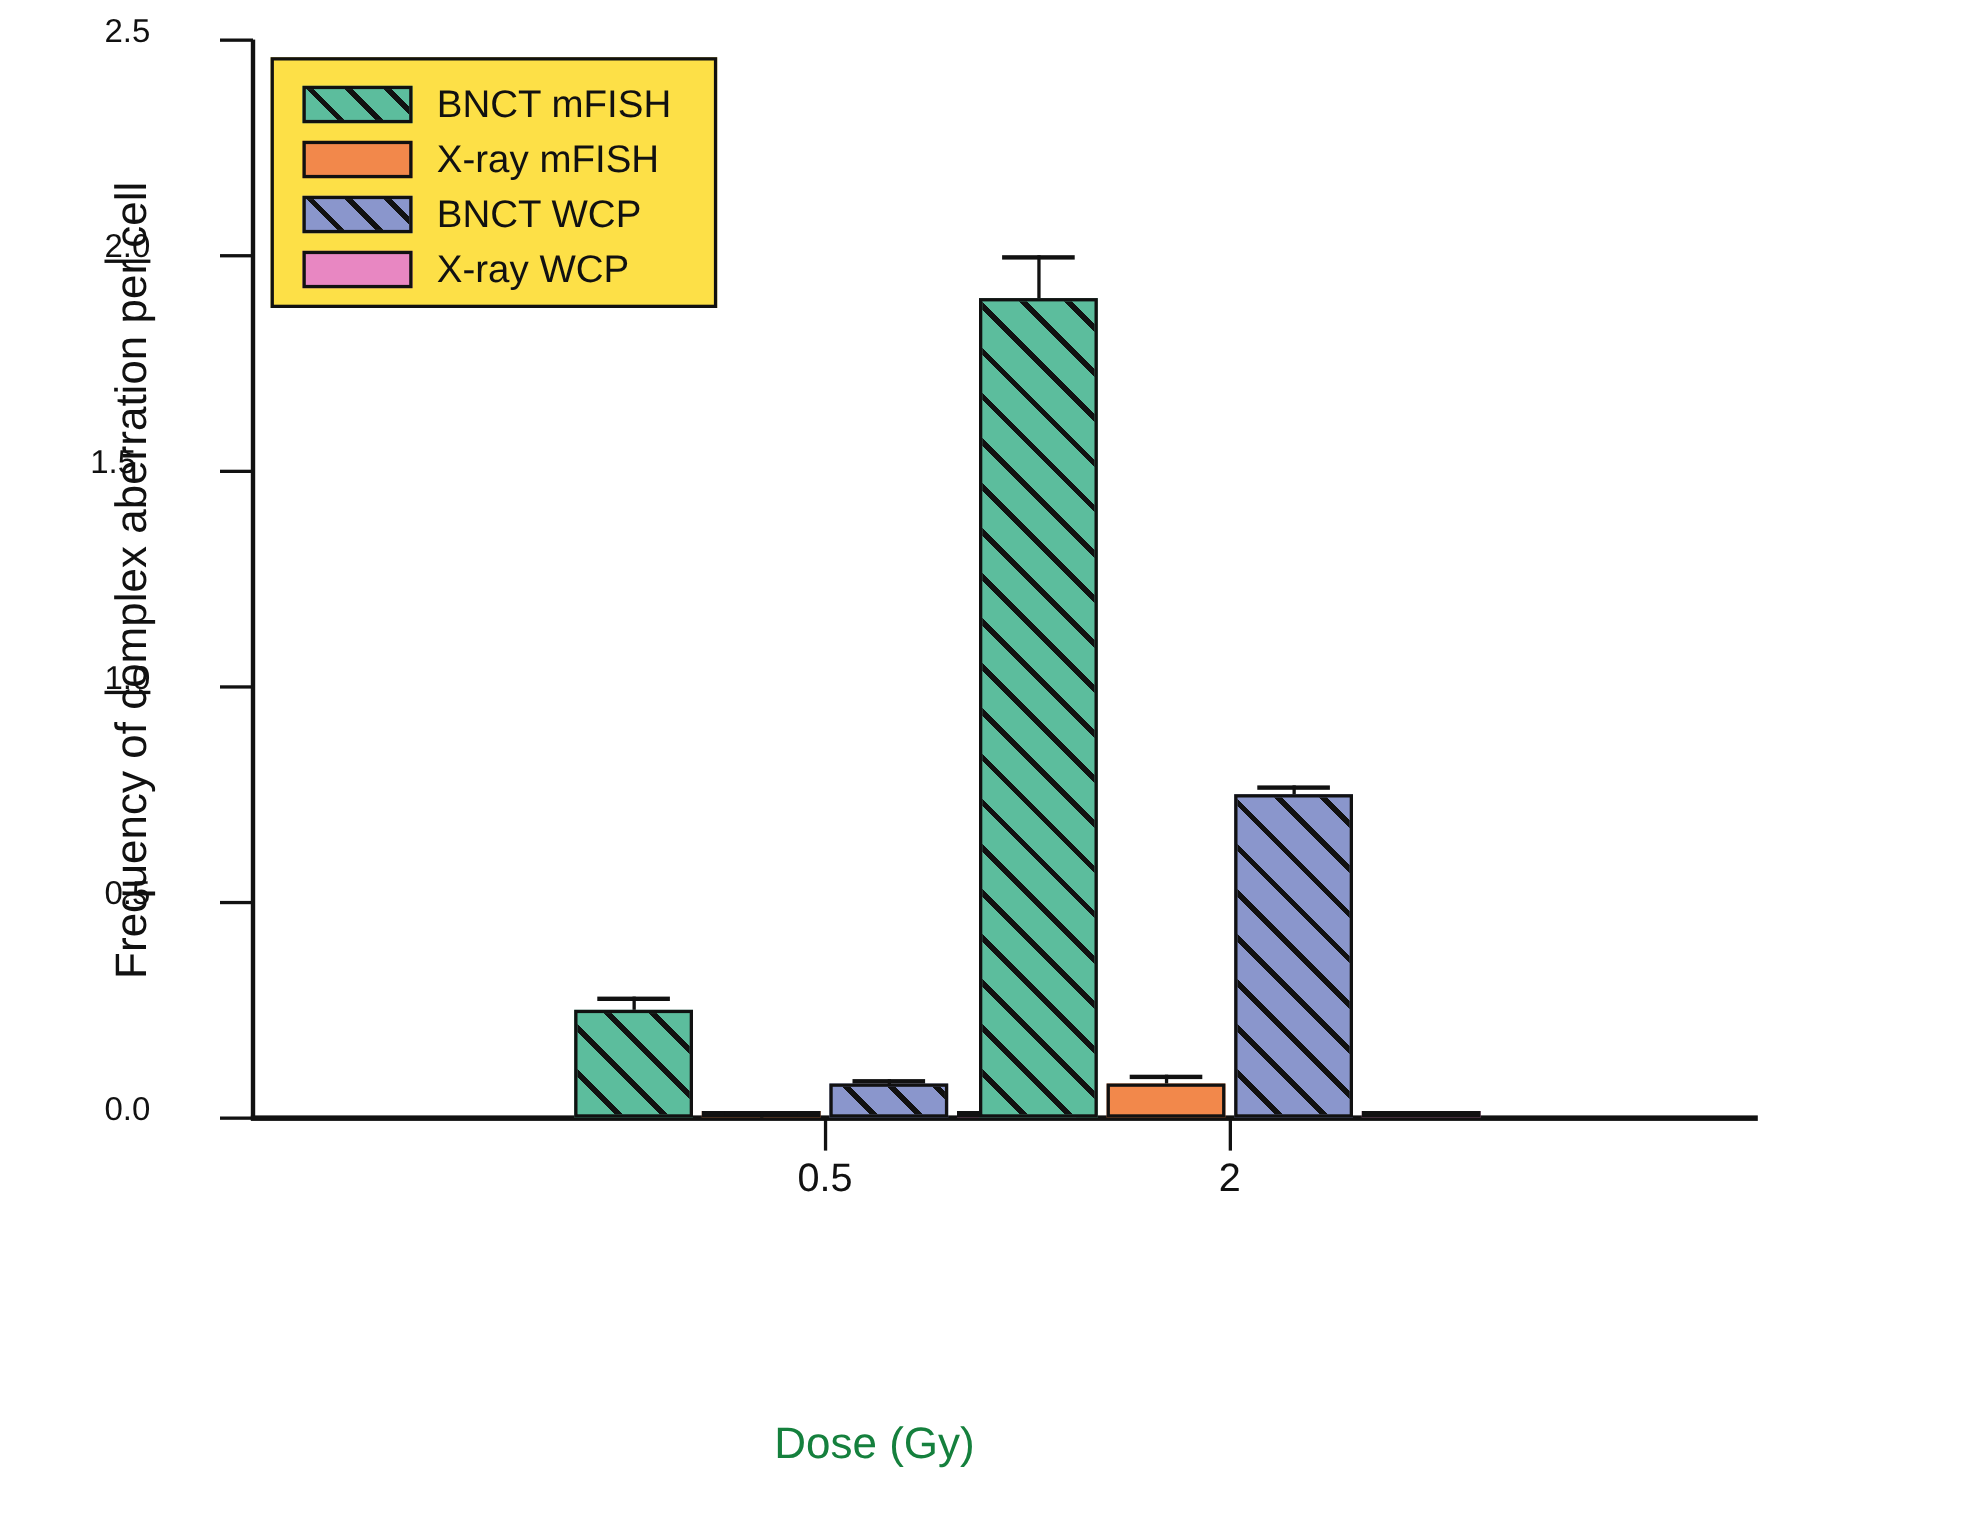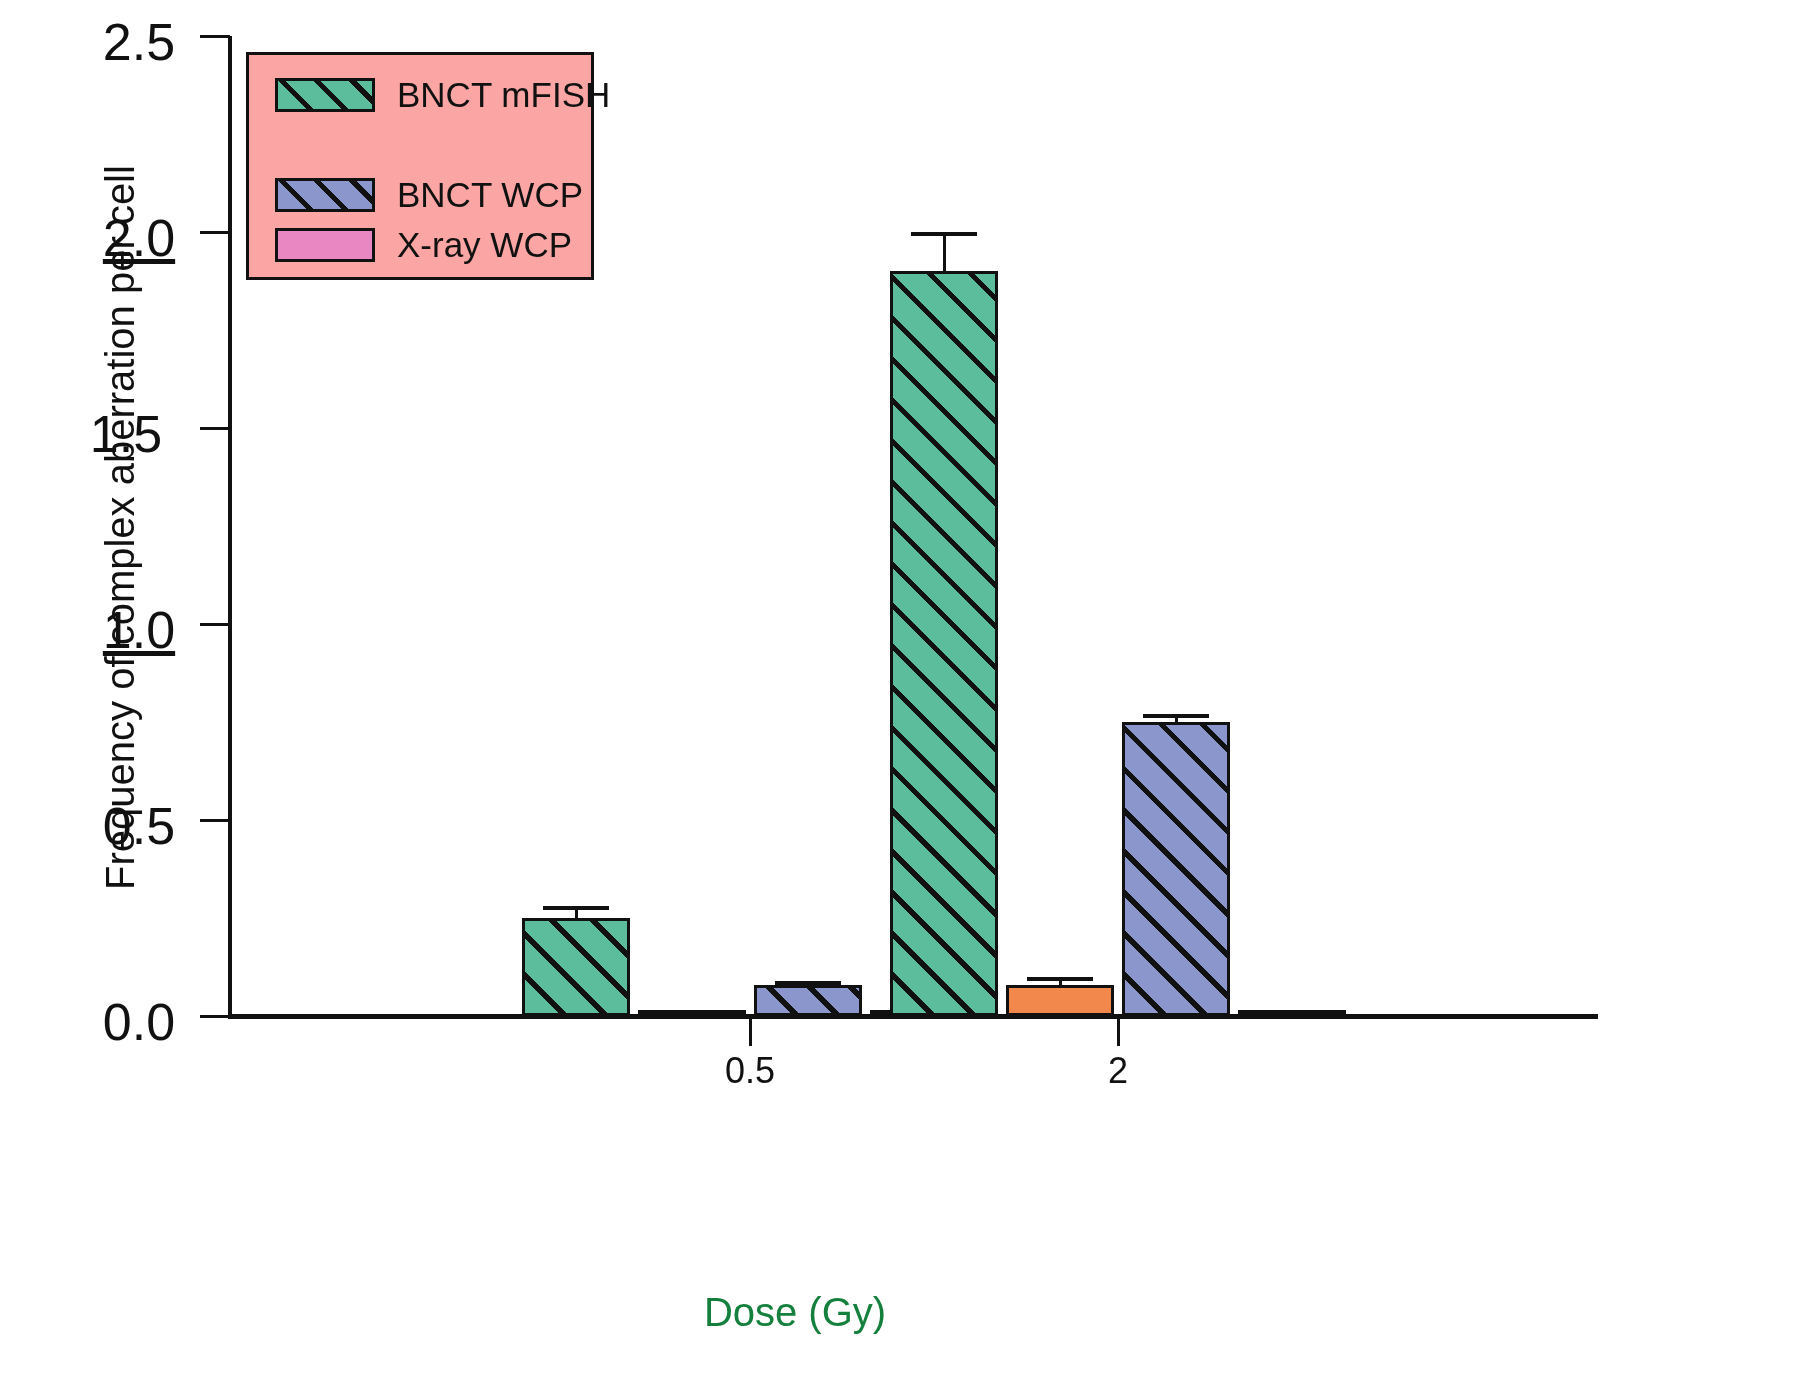--- a/index.html
+++ b/index.html
@@ -22,39 +22,39 @@
     left:230px; top:1290px; width:1130px;
     text-align:center;
     font-size:40px; color:#15803d;
   }
 
   
   .yaxis-line{position:absolute;left:228px;top:36px;width:4px;height:982px;background:#111;}
   .xaxis-line{position:absolute;left:228px;top:1014px;width:1370px;height:5px;background:#111;}
 
   .ytick{position:absolute;left:200px;width:30px;height:3px;background:#111;}
-  .yticklabel{position:absolute;right:0;width:88px;text-align:center;font-size:52px;color:#111;}
+  .yticklabel{position:absolute;right:0;width:88px;text-align:left;font-size:30px;color:#111;}
 
   .xtick{position:absolute;width:3px;height:28px;background:#111;top:1018px;}
   .xticklabel{position:absolute;top:1050px;width:160px;text-align:center;font-size:36px;color:#111;}
 
   
   .bar{position:absolute;bottom:0;box-sizing:border-box;border:3px solid #111;}
   .barzone{position:absolute;left:228px;top:36px;width:1370px;height:980px;}
   .errbar{position:absolute;width:3px;background:#111;}
   .errcap{position:absolute;height:4px;background:#111;}
 
   
   .hatch{background-repeat:repeat;}
 
   
   .legend{
     position:absolute;left:246px;top:52px;
-    width:348px;height:228px;
-    border:3px solid #111;background:#fca5a5;
+    width:406px;height:228px;
+    border:3px solid #111;background:#fde047;
     box-sizing:border-box;
   }
   .legend-row{
     position:absolute;left:26px;height:44px;display:flex;align-items:center;
   }
   .legend-swatch{
     width:100px;height:34px;border:3px solid #111;box-sizing:border-box;margin-right:22px;
   }
   .legend-text{font-size:35px;color:#111;white-space:nowrap;line-height:34px;}
 </style>
@@ -113,20 +113,24 @@
       <div class="xticklabel" style="left: 1038px;">2</div>
     </div>
 
   <div class="xlabel">Dose (Gy)</div>
 
   <div class="legend">
     <div class="legend-row" style="top:18px">
       <span class="legend-swatch" style="background-color: rgb(92, 189, 157); background-image: repeating-linear-gradient(45deg, rgba(0, 0, 0, 0) 0px, rgba(0, 0, 0, 0) 20px, rgb(17, 17, 17) 20px, rgb(17, 17, 17) 25px);"></span>
       <span class="legend-text">BNCT mFISH</span>
     </div>
+    <div class="legend-row" style="top:68px">
+      <span class="legend-swatch" style="background-color: rgb(242, 136, 75);"></span>
+      <span class="legend-text">X-ray mFISH</span>
+    </div>
     <div class="legend-row" style="top:118px">
       <span class="legend-swatch" style="background-color: rgb(138, 150, 204); background-image: repeating-linear-gradient(45deg, rgba(0, 0, 0, 0) 0px, rgba(0, 0, 0, 0) 20px, rgb(17, 17, 17) 20px, rgb(17, 17, 17) 25px);"></span>
       <span class="legend-text">BNCT WCP</span>
     </div>
     <div class="legend-row" style="top:168px">
       <span class="legend-swatch" style="background-color: rgb(232, 135, 194);"></span>
       <span class="legend-text">X-ray WCP</span>
     </div>
   </div>
 

